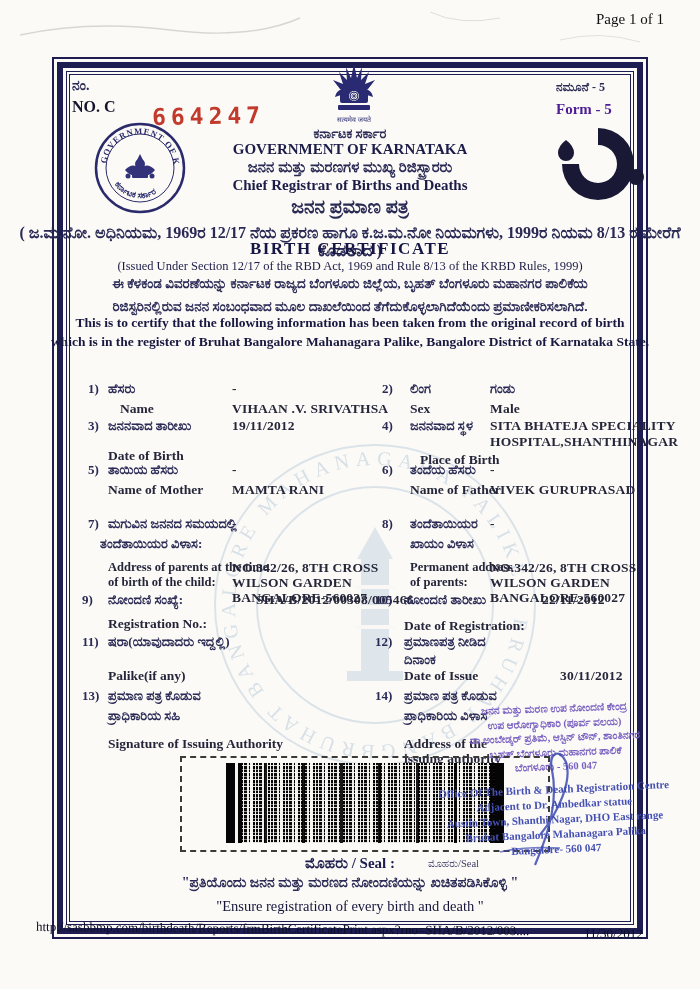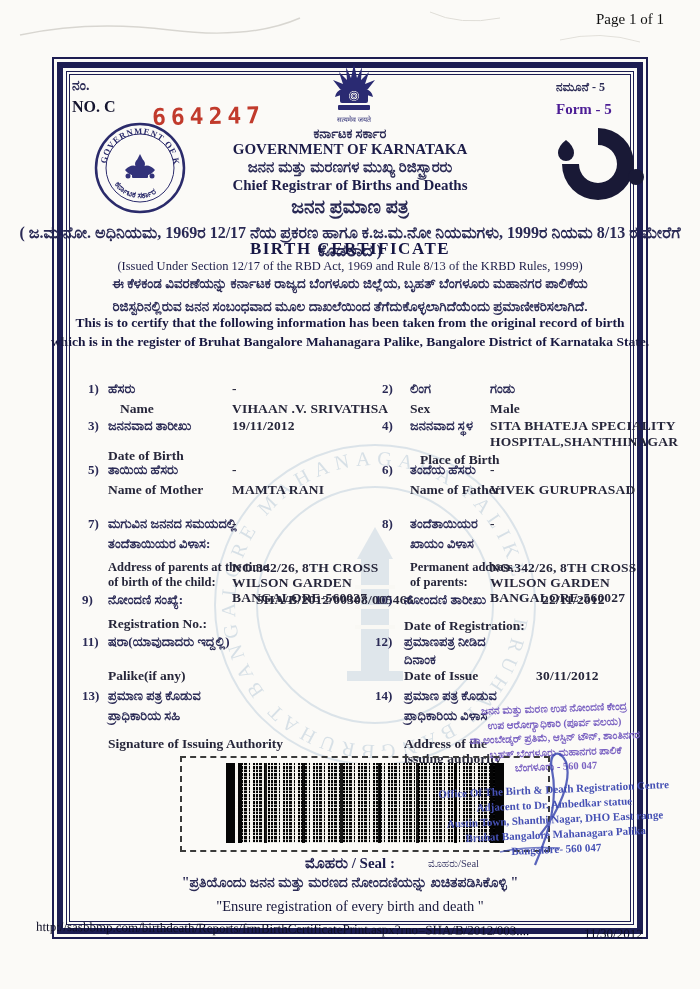--- a/index.html
+++ b/index.html
@@ -169,21 +169,21 @@
 <div class="abs val" style="left:232px;top:482px;">MAMTA RANI</div>
 
 <div class="abs fnum" style="left:382px;top:462px;">6)</div>
 <div class="abs kn" style="left:410px;top:462px;">ತಂದೆಯ ಹೆಸರು</div>
 <div class="abs val" style="left:490px;top:462px;">-</div>
 <div class="abs en" style="left:410px;top:482px;">Name of Father</div>
 <div class="abs val" style="left:490px;top:482px;">VIVEK GURUPRASAD</div>
 
 <div class="abs fnum" style="left:88px;top:516px;">7)</div>
 <div class="abs kn" style="left:108px;top:516px;">ಮಗುವಿನ ಜನನದ ಸಮಯದಲ್ಲಿ</div>
-<div class="abs kn" style="left:108px;top:536px;text-align:center;">ತಂದೆತಾಯಿಯರ ವಿಳಾಸ:</div>
+<div class="abs kn" style="left:100px;top:536px;text-align:center;">ತಂದೆತಾಯಿಯರ ವಿಳಾಸ:</div>
 <div class="abs val" style="left:232px;top:516px;">-</div>
 <div class="abs en" style="left:108px;top:560px;font-size:12.5px;">Address of parents at the time</div>
 <div class="abs en" style="left:108px;top:575px;font-size:12.5px;">of birth of the child:</div>
 <div class="abs val" style="left:232px;top:560px;">NO.342/26, 8TH CROSS</div>
 <div class="abs val" style="left:232px;top:575px;">WILSON GARDEN</div>
 <div class="abs val" style="left:232px;top:590px;">BANGALORE-560027</div>
 
 <div class="abs fnum" style="left:382px;top:516px;">8)</div>
 <div class="abs kn" style="left:410px;top:516px;">ತಂದೆತಾಯಿಯರ</div>
 <div class="abs kn" style="left:410px;top:536px;">ಖಾಯಂ ವಿಳಾಸ</div>
@@ -205,21 +205,21 @@
 <div class="abs en" style="left:404px;top:618px;">Date of Registration:</div>
 
 <div class="abs fnum" style="left:82px;top:634px;">11)</div>
 <div class="abs kn" style="left:108px;top:634px;">ಷರಾ(ಯಾವುದಾದರು ಇದ್ದಲ್ಲಿ)</div>
 <div class="abs en" style="left:108px;top:668px;">Palike(if any)</div>
 
 <div class="abs fnum" style="left:375px;top:634px;">12)</div>
 <div class="abs kn" style="left:404px;top:634px;">ಪ್ರಮಾಣಪತ್ರ ನೀಡಿದ</div>
 <div class="abs kn" style="left:404px;top:652px;">ದಿನಾಂಕ</div>
 <div class="abs en" style="left:404px;top:668px;">Date of Issue</div>
-<div class="abs val" style="left:536px;top:668px;">30/11/2012</div>
+<div class="abs val" style="left:560px;top:668px;">30/11/2012</div>
 
 <div class="abs fnum" style="left:82px;top:688px;">13)</div>
 <div class="abs kn" style="left:108px;top:688px;">ಪ್ರಮಾಣ ಪತ್ರ ಕೊಡುವ</div>
 <div class="abs kn" style="left:108px;top:708px;">ಪ್ರಾಧಿಕಾರಿಯ ಸಹಿ</div>
 <div class="abs en" style="left:108px;top:736px;">Signature of Issuing Authority</div>
 
 <div class="abs fnum" style="left:375px;top:688px;">14)</div>
 <div class="abs kn" style="left:404px;top:688px;">ಪ್ರಮಾಣ ಪತ್ರ ಕೊಡುವ</div>
 <div class="abs kn" style="left:404px;top:708px;">ಪ್ರಾಧಿಕಾರಿಯ ವಿಳಾಸ</div>
 <div class="abs en" style="left:404px;top:736px;">Address of the</div>

